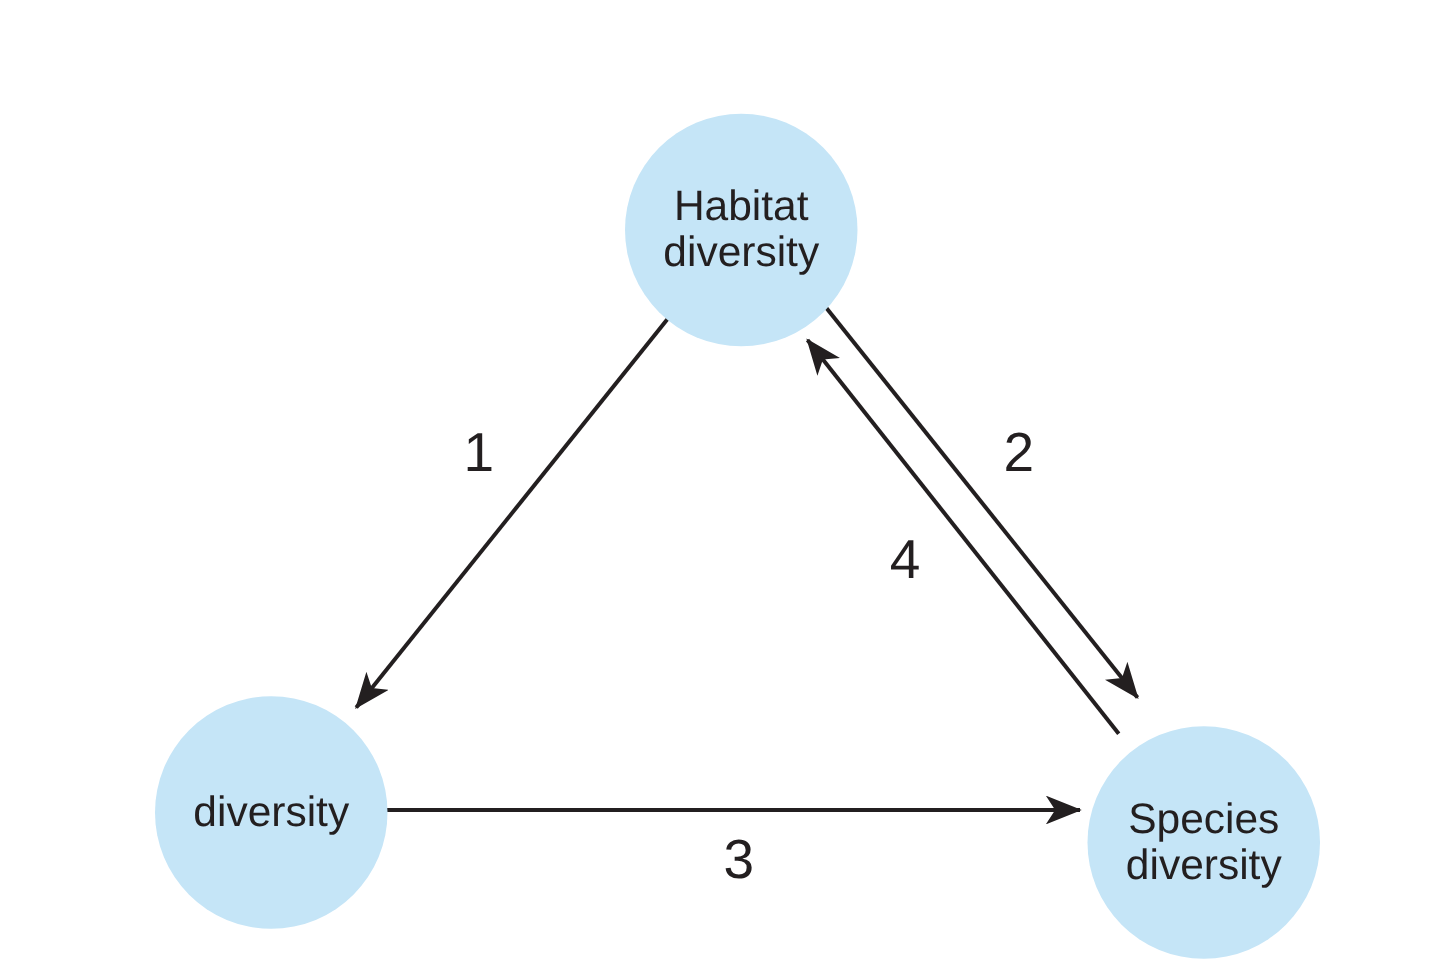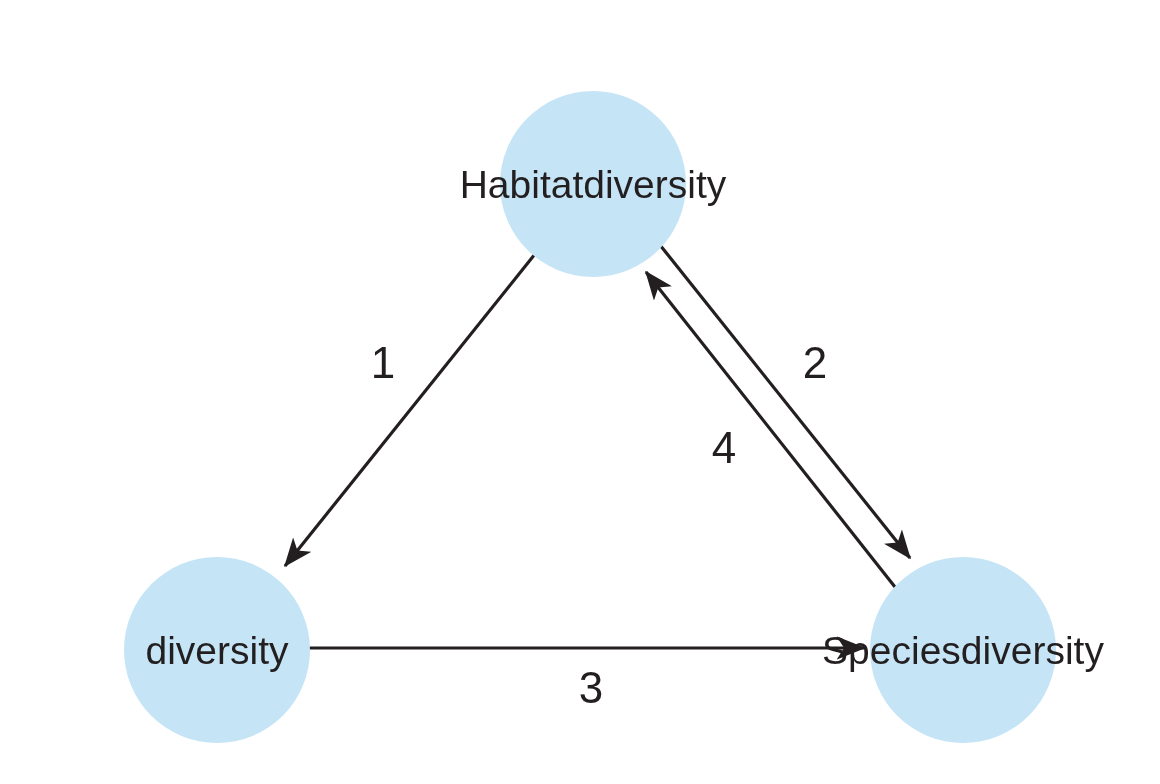--- a/index.html
+++ b/index.html
@@ -22,31 +22,31 @@
     fill: none;
   }
   .arrowhead-shape { fill: var(--arrow, #231F20); }
   .node {
     position: absolute;
     width: 186px;
     height: 186px;
     border-radius: 50%;
     background: var(--node-fill, #C5E5F7);
     display: flex;
-    flex-direction: row;
+    flex-direction: column;
     align-items: center;
     justify-content: center;
     text-align: center;
     color: var(--text, #231F20);
-    font-size: 39px;
+    font-size: 34px;
     line-height: 37px;
   }
   .node-habitat { left: 500px; top: 91px; }
   .node-genetic { left: 124px; top: 557px; }
-  .node-species { left: 870px; top: 557px; }
+  .node-species { left: 870px; top: 581px; }
   .node-line { display: block; }
   .edge-label {
     position: absolute;
     transform: translate(-50%, -50%);
     font-size: 44px;
     color: var(--text, #231F20);
     line-height: 1;
   }
   .edge-label-1 { left: 383px; top: 363px; }
   .edge-label-2 { left: 815px; top: 363px; }

